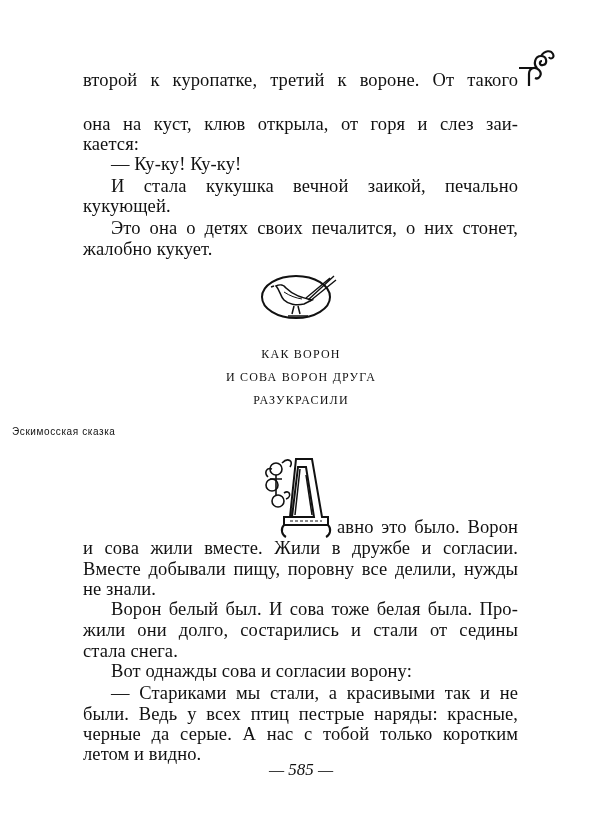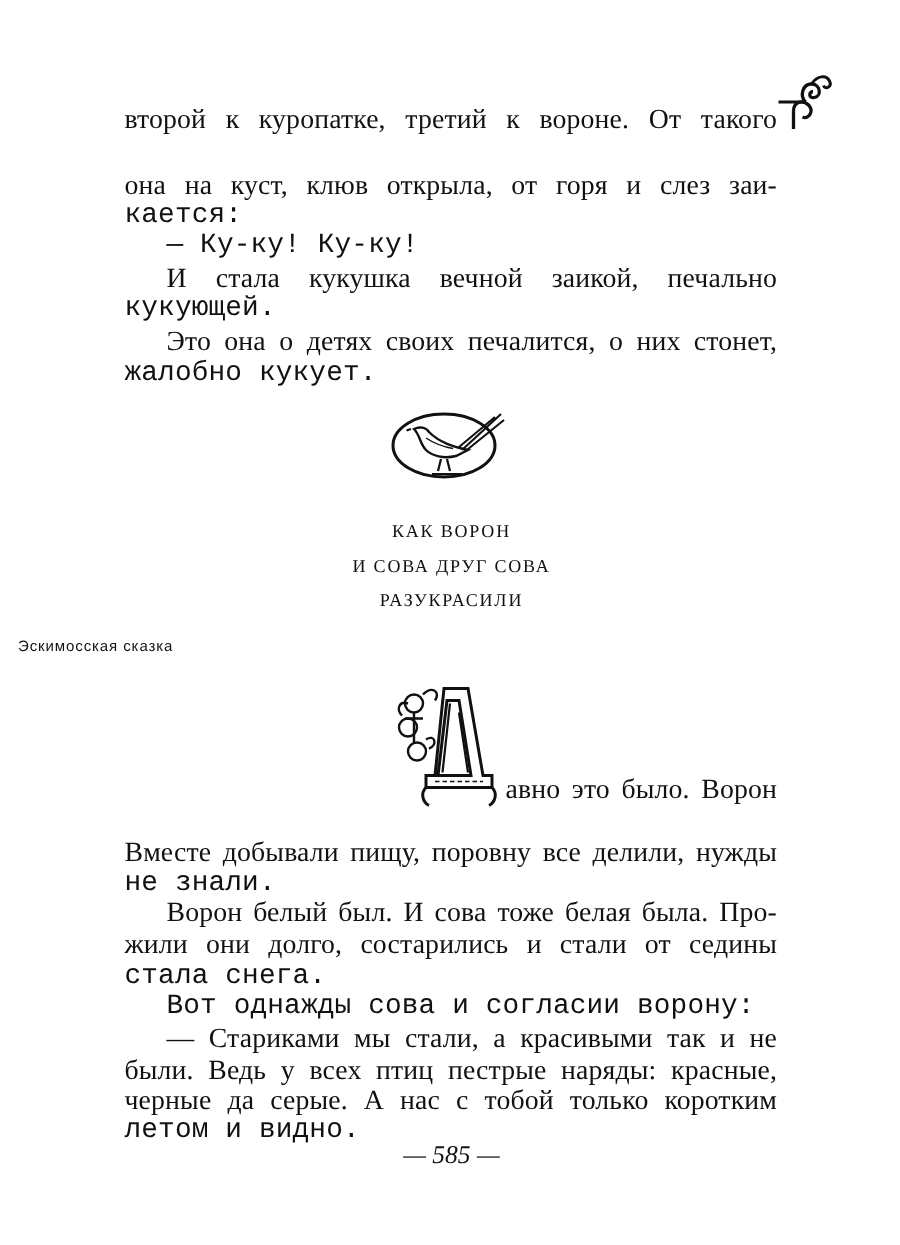--- a/index.html
+++ b/index.html
@@ -1,21 +1,21 @@
 <!DOCTYPE html>
 <html><head>
 <meta charset="utf-8">
 <style>
   html, body { margin:0; padding:0; background:#ffffff; }
   body { width:600px; height:830px; position:relative; overflow:hidden;
          font-family:"Liberation Serif", "DejaVu Serif", serif; color:#111; }
   .page { position:absolute; left:12px; top:0; width:600px; height:830px; }
   .line { position:absolute; left:71px; width:435px; font-size:18.5px; line-height:22px;
           white-space:nowrap; text-align:justify; text-align-last:justify; letter-spacing:0.1px; }
-  .line.last { text-align-last:left;font-family:Liberation Mono, monospace; }
+  .line.last { text-align-last:left; }
   .line.indent { left:99px; width:407px; }
   .line.dc { left:325px; width:181px; }
   .title { position:absolute; left:0; width:578px; text-align:center; font-size:12px;
            letter-spacing:1.2px; line-height:22px; }
   .subtitle { position:absolute; left:0; width:578px; text-align:left; font-size:10px;
               font-family:"Liberation Sans", "DejaVu Sans", sans-serif; letter-spacing:0.6px; }
   .pagenum { position:absolute; left:0; width:578px; text-align:center; font-size:17px;
              font-style:italic; }
   .orn { position:absolute; }
 </style>
@@ -43,40 +43,41 @@
   <svg class="orn" style="left:248px;top:272px" width="80" height="50" viewBox="0 0 80 50">
     <ellipse cx="36" cy="25" rx="34" ry="21" stroke="#111" stroke-width="2" fill="none"></ellipse>
     <path d="M16 14 C20 12 24 13 26 16 C34 24 44 26 52 28 L44 32 C36 34 28 32 24 28 C20 24 20 18 16 14 Z" stroke="#111" stroke-width="1.6" fill="none"></path>
     <path d="M24 20 C30 24 36 26 42 27" stroke="#111" stroke-width="1" fill="none"></path>
     <path d="M48 28 L74 4 M50 29 L76 8 M46 26 L70 6" stroke="#111" stroke-width="1.4" fill="none"></path>
     <path d="M34 34 L32 42 M38 34 L40 42 M28 44 H48" stroke="#111" stroke-width="1.5" fill="none"></path>
     <path d="M14 14 L11 15" stroke="#111" stroke-width="1.5"></path>
   </svg>
 
   <div class="title" style="top:343px">КАК ВОРОН</div>
-  <div class="title" style="top:366px">И СОВА ДРУГ СОВА</div>
+  <div class="title" style="top:366px">И СОВА ВОРОН ДРУГА</div>
   <div class="title" style="top:389px">РАЗУКРАСИЛИ</div>
   <div class="subtitle" style="top:426px">Эскимосская сказка</div>
 
   <svg class="orn" style="left:250px;top:455px" width="74" height="84" viewBox="0 0 74 84">
     <g stroke="#111" stroke-width="1.6" fill="none">
       <circle cx="14" cy="14" r="6"></circle>
         <circle cx="10" cy="30" r="6"></circle>
         <circle cx="16" cy="46" r="6"></circle>
       <path d="M20 8 C26 2 32 6 28 12 M6 22 C2 18 4 12 10 14 M22 38 C28 34 30 42 24 44"></path>
       <path d="M14 20 V40 M8 24 H20"></path>
     </g>
     <path d="M34 4 L50 4 L60 62 L66 62 L66 70 L22 70 L22 62 L28 62 Z M36 12 L30 62 L52 62 L44 12 Z" fill="#fff" stroke="#111" stroke-width="2"></path>
     <path d="M38 14 L33 60 M44 20 L50 60" stroke="#111" stroke-width="1.5" fill="none"></path>
     <path d="M22 70 C18 74 20 80 24 82 M66 70 C70 74 68 80 64 82" stroke="#111" stroke-width="2" fill="none"></path>
     <path d="M28 66 H60" stroke="#111" stroke-width="1" stroke-dasharray="3 2"></path>
   </svg>
 
   <div class="line dc" style="top:516px">авно это было. Ворон</div>
 
+  <div class="line" style="top:537px">и сова жили вместе. Жили в дружбе и согласии.</div>
   <div class="line" style="top:558px">Вместе добывали пищу, поровну все делили, нужды</div>
   <div class="line last" style="top:578px">не знали.</div>
   <div class="line indent" style="top:598px">Ворон белый был. И сова тоже белая была. Про-</div>
   <div class="line" style="top:619px">жили они долго, состарились и стали от седины</div>
   <div class="line last" style="top:640px">стала снега.</div>
   <div class="line indent last" style="top:660px">Вот однажды сова и согласии ворону:</div>
   <div class="line indent" style="top:682px">— Стариками мы стали, а красивыми так и не</div>
   <div class="line" style="top:703px">были. Ведь у всех птиц пестрые наряды: красные,</div>
   <div class="line" style="top:723px">черные да серые. А нас с тобой только коротким</div>
   <div class="line last" style="top:743px">летом и видно.</div>

